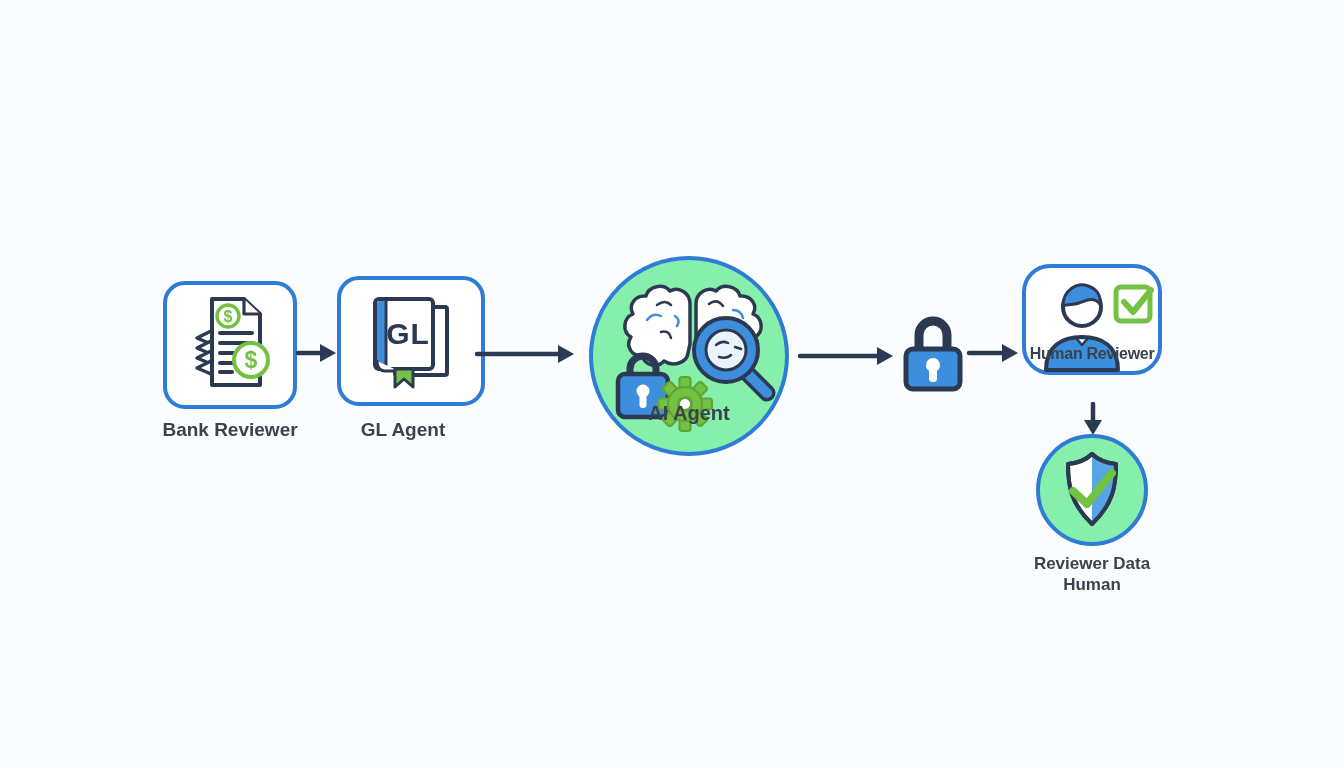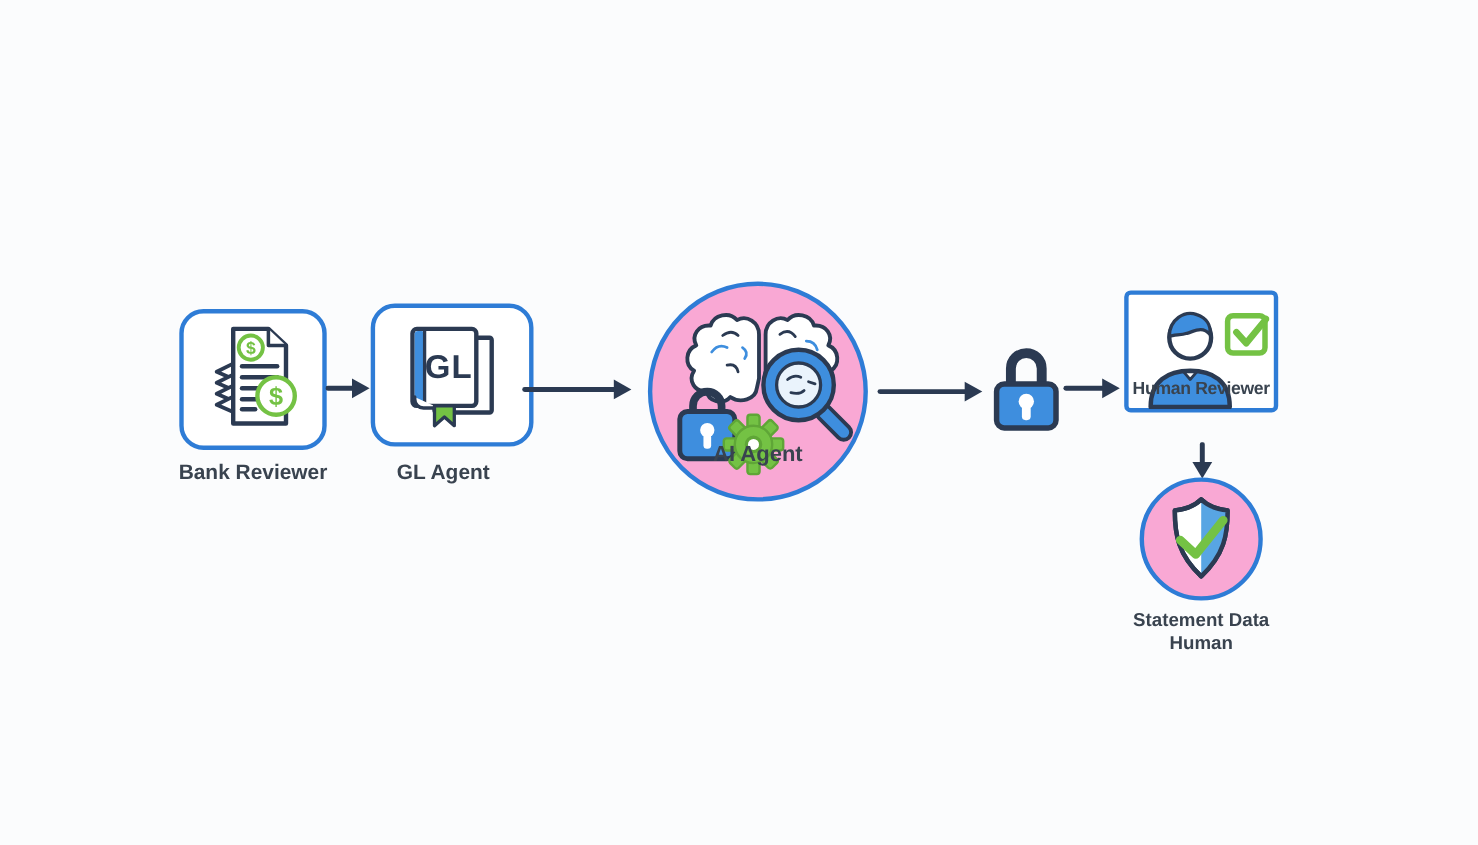--- a/index.html
+++ b/index.html
@@ -6,21 +6,21 @@
     --accent:#2E7CD6; --iblue:#3E8EDE; --iblue-light:#58A5E3;
     --navy:#2B3A52; --green:#74C244; --green-dark:#5FA637;
     --text:#39434F; --bg:#FBFCFD;
   }
   *{margin:0;padding:0;box-sizing:border-box}
   html,body{width:1344px;height:768px;overflow:hidden}
   body{background:var(--bg);font-family:"Liberation Sans",sans-serif;position:relative}
   .canvas{position:absolute;inset:0}
   .node-box{position:absolute;border:4px solid var(--accent);border-radius:22px;background:#fff;
             display:flex;align-items:center;justify-content:center}
-  .node-circle{position:absolute;border:4px solid var(--accent);border-radius:50%;background:#f9a8d4}
+  .node-circle{position:absolute;border:4px solid var(--accent);border-radius:50%;background:#86efac}
   .node-label{position:absolute;text-align:center;color:var(--text);font-weight:600;white-space:nowrap}
   .abs{position:absolute}
   
   .sn{stroke:var(--navy)} .sg{stroke:var(--green)} .sgd{stroke:var(--green-dark)}
   .sb{stroke:var(--iblue)}
   .fw{fill:#fff} .fb{fill:var(--iblue)} .fbl{fill:var(--iblue-light)} .fg{fill:var(--green)}
   .f0{fill:none}
   .rc{stroke-linecap:round;stroke-linejoin:round}
   .arrow-line{stroke:var(--navy);stroke-width:4.5;stroke-linecap:round}
   .arrow-head{fill:var(--navy)}
@@ -154,21 +154,21 @@
     <rect class="fb sn rc" stroke-width="5" x="4" y="42" width="54" height="40" rx="7"></rect>
     <circle class="fw" cx="31" cy="58" r="7"></circle>
     <rect class="fw" x="27" y="61" width="8" height="14" rx="3.5"></rect>
   </svg>
 
   <svg class="abs" style="left:966px;top:341px" width="54" height="24">
     <line class="arrow-line" x1="3" y1="12" x2="37" y2="12"></line>
     <path class="arrow-head" d="M36,3 L52,12 L36,21 Z"></path>
   </svg>
 
-  <div class="node-box" style="left:1022px;top:264px;width:140px;height:111px;border-radius:6px">
+  <div class="node-box" style="left:1022px;top:264px;width:140px;height:111px;border-radius:28px">
     <svg width="124" height="96" viewBox="0 0 124 96" style="position:absolute;left:4px;top:8px">
 
       <path class="fb sn rc" stroke-width="4" d="M16,94 C16,70 32,61 52,61 C72,61 88,70 88,94 Z"></path>
       <path class="fw sn rc" stroke-width="2.5" d="M46,62 l6,7 l6,-7 z"></path>
 
       <circle class="fw sn" stroke-width="4" cx="52" cy="31" r="19"></circle>
       <path class="fb sn rc" stroke-width="3" d="M33,30 C33,14 47,6 58,10 C67,13 71,20 70,28 C63,20 56,25 49,27 C43,29 37,28 33,30 Z"></path>
 
       <g>
         <rect class="fw sg" stroke-width="5" x="86" y="11" width="34" height="34" rx="5"></rect>
@@ -189,17 +189,17 @@
       <path class="fw sn rc" stroke-width="4" d="M50,14 C45,19 36,23 26,24 C26,46 29,64 50,84 C71,64 74,46 74,24 C64,23 55,19 50,14 Z"></path>
 
       <path class="fbl" d="M50,14 C55,19 64,23 74,24 C74,46 71,64 50,84 L50,14 Z"></path>
 
       <path class="f0 sn rc" stroke-width="4" d="M50,14 C45,19 36,23 26,24 C26,46 29,64 50,84 C71,64 74,46 74,24 C64,23 55,19 50,14 Z"></path>
 
       <path class="f0 sg rc" stroke-width="8" d="M31,51 L45,64 L70,33"></path>
     </svg>
   </div>
   <div class="node-label" style="left:1022px;top:553px;width:140px;font-size:17px;line-height:21px;white-space:normal">
-    <div>Statement Data</div>
+    <div>Reviewer Data</div>
     <div>Human</div>
   </div>
 
 </div>
 
 </body></html>

